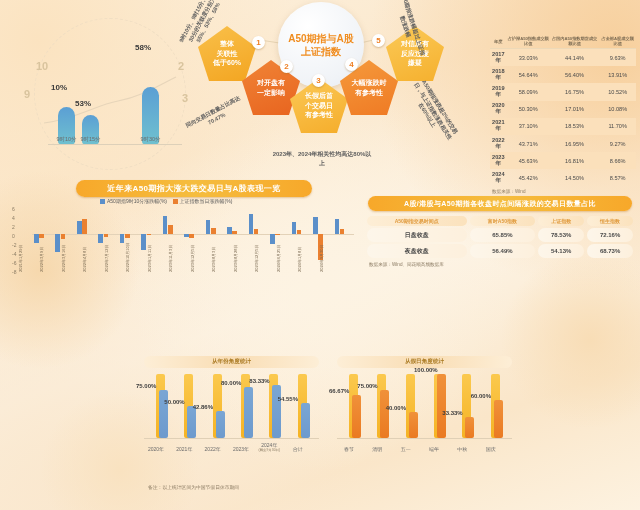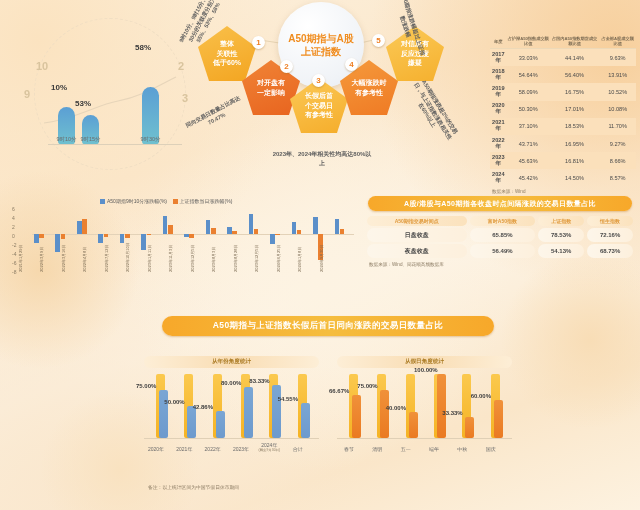--- a/index.html
+++ b/index.html
@@ -282,20 +282,21 @@
         <td>45.42%</td>
         <td>14.50%</td>
         <td>8.57%</td>
         </tr>
     </tbody>
   </table>
   <div class="src">数据来源：Wind</div>
 </section>
 
 <section id="p4">
+  <div class="pill t4">近年来A50期指大涨大跌交易日与A股表现一览</div>
   <div class="lg">
     <span>
       <i style="background:#5b8fc9"></i><span>A50期指9时10分涨跌幅(%)</span>
     </span>
     &nbsp;&nbsp;
     <span>
       <i style="background:#ea8030"></i><span>上证指数当日涨跌幅(%)</span>
     </span>
   </div>
 
@@ -411,21 +412,20 @@
         <td>56.49%</td>
         <td>54.13%</td>
         <td>68.73%</td>
         </tr>
     </tbody>
   </table>
   <div class="src">数据来源：Wind、同花顺高频数据库</div>
 </section>
 
 <section id="p6">
-  <div class="pill t6">A50期指与上证指数长假后首日同向涨跌的交易日数量占比</div>
 
   <div class="half hl">
     <div class="sub">从年份角度统计</div>
     <div class="bset">
       <div class="base"></div>
     <div class="col" style="left: 12px; height: 64px;">
           <div class="yb" style="height: 64px;"></div>
           <div class="db blu" style="height: 48px;"></div>
         </div>
         <div class="pv" style="left: -8px; bottom: 65px;">75.00%</div>

